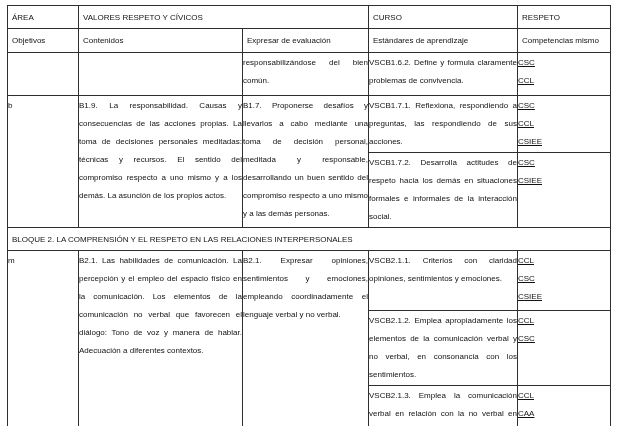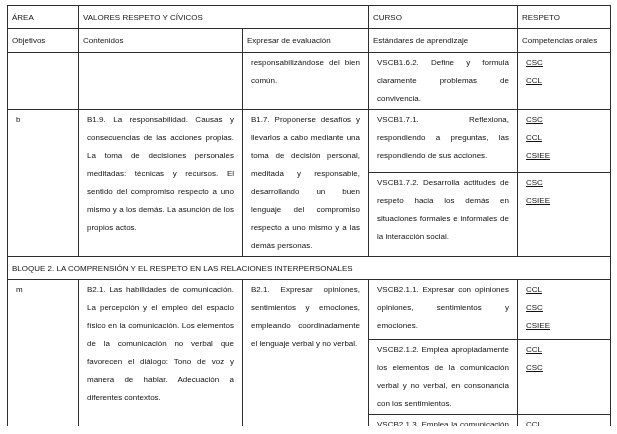--- a/index.html
+++ b/index.html
@@ -13,21 +13,21 @@
     position:relative; width:617px; height:426px;
     background:#ffffff; overflow:hidden;
   }
   table.curr {
     position:absolute; left:7px; top:5px; width:603px;
     border-collapse:collapse; table-layout:fixed;
   }
   td {
     border:1px solid #2e2e2e;
     vertical-align:top;
-    padding:1px 8px;
+    padding:1px 0;
     font-size:8px;
     line-height:18px;
     color:#121212;
     overflow:hidden;
     word-wrap:break-word;
   }
   tr.hdr td { vertical-align:middle; line-height:11px; padding:2px 4px; }
   tr.bloque td { vertical-align:middle; line-height:11px; padding:2px 4px; }
   .just { text-align:justify; }
   .comp div { line-height:18px;text-decoration:underline; }
@@ -61,38 +61,38 @@
       <td colspan="2">VALORES RESPETO Y CÍVICOS</td>
       <td>CURSO</td>
       <td>RESPETO</td>
     </tr>
 
     <tr class="hdr rh2">
       <td>Objetivos</td>
       <td>Contenidos</td>
       <td>Expresar de evaluación</td>
       <td>Estándares de aprendizaje</td>
-      <td>Competencias orales</td>
+      <td>Competencias mismo</td>
     </tr>
 
     <tr class="ra">
       <td></td>
       <td></td>
       <td class="just">responsabilizándose del bien común.</td>
       <td class="just">VSCB1.6.2. Define y formula claramente problemas de convivencia.</td>
       <td class="comp">
         <div>CSC</div>
         <div>CCL</div>
       </td>
     </tr>
 
     <tr class="rb1">
       <td rowspan="2">b</td>
       <td rowspan="2" class="just">B1.9. La responsabilidad. Causas y consecuencias de las acciones propias. La toma de decisiones personales meditadas: técnicas y recursos. El sentido del compromiso respecto a uno mismo y a los demás. La asunción de los propios actos.</td>
-      <td rowspan="2" class="just">B1.7. Proponerse desafíos y llevarlos a cabo mediante una toma de decisión personal, meditada y responsable, desarrollando un buen lenguaje del compromiso respecto a uno mismo y a las demás personas.</td>
+      <td rowspan="2" class="just">B1.7. Proponerse desafíos y llevarlos a cabo mediante una toma de decisión personal, meditada y responsable, desarrollando un buen sentido del compromiso respecto a uno mismo y a las demás personas.</td>
       <td class="just">VSCB1.7.1. Reflexiona, respondiendo a preguntas, las respondiendo de sus acciones.</td>
       <td class="comp">
         <div>CSC</div>
         <div>CCL</div>
         <div>CSIEE</div>
       </td>
     </tr>
 
     <tr class="rb2">
       <td class="just">VSCB1.7.2. Desarrolla actitudes de respeto hacia los demás en situaciones formales e informales de la interacción social.</td>
@@ -103,21 +103,21 @@
     </tr>
 
     <tr class="bloque rbq">
       <td colspan="5">BLOQUE 2. LA COMPRENSIÓN Y EL RESPETO EN LAS RELACIONES INTERPERSONALES</td>
     </tr>
 
     <tr class="rc1">
       <td rowspan="4">m</td>
       <td rowspan="4" class="just">B2.1. Las habilidades de comunicación. La percepción y el empleo del espacio físico en la comunicación. Los elementos de la comunicación no verbal que favorecen el diálogo: Tono de voz y manera de hablar. Adecuación a diferentes contextos.</td>
       <td rowspan="4" class="just">B2.1. Expresar opiniones, sentimientos y emociones, empleando coordinadamente el lenguaje verbal y no verbal.</td>
-      <td class="just">VSCB2.1.1. Expresar con opiniones opiniones, sentimientos y emociones.</td>
+      <td class="just">VSCB2.1.1. Criterios con claridad opiniones, sentimientos y emociones.</td>
       <td class="comp">
         <div>CCL</div>
         <div>CSC</div>
         <div>CSIEE</div>
       </td>
     </tr>
 
     <tr class="rc2">
       <td class="just">VSCB2.1.2. Emplea apropiadamente los elementos de la comunicación verbal y no verbal, en consonancia con los sentimientos.</td>
       <td class="comp">

